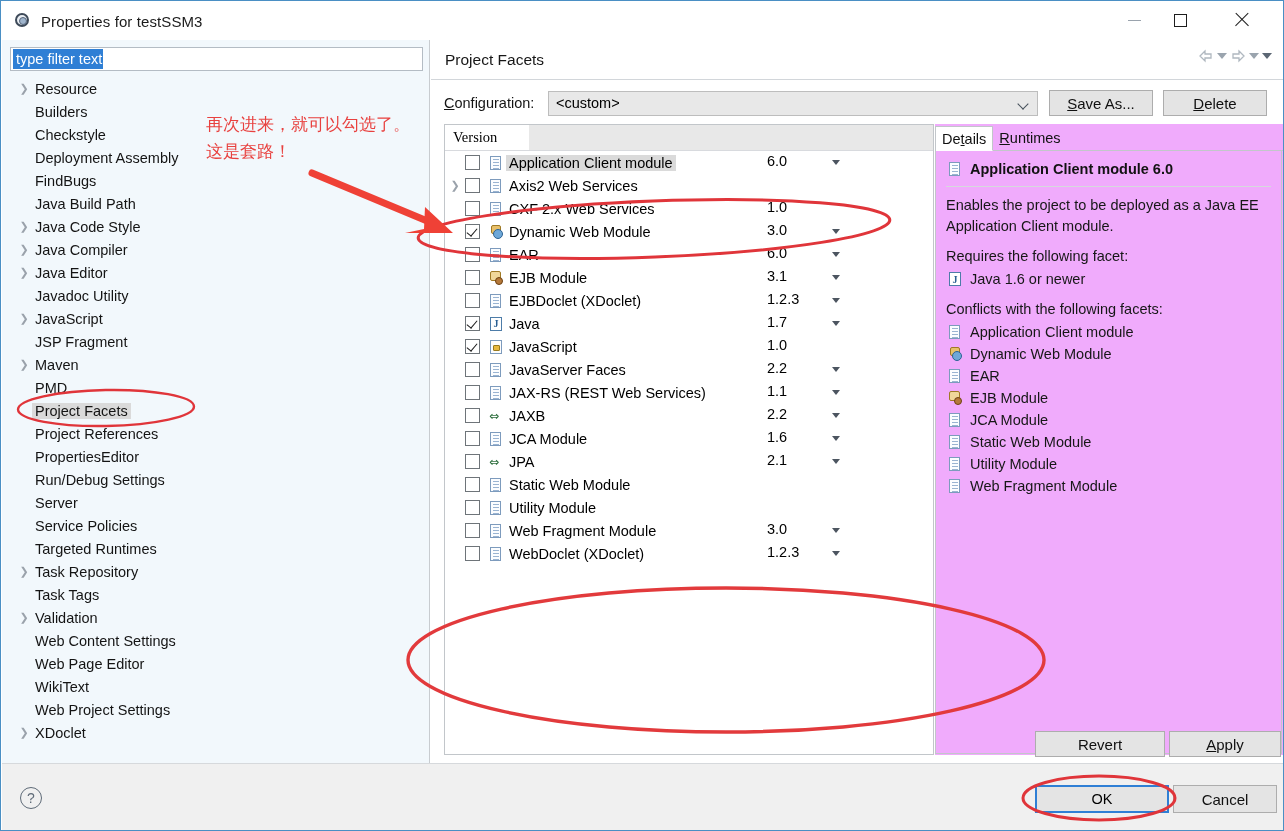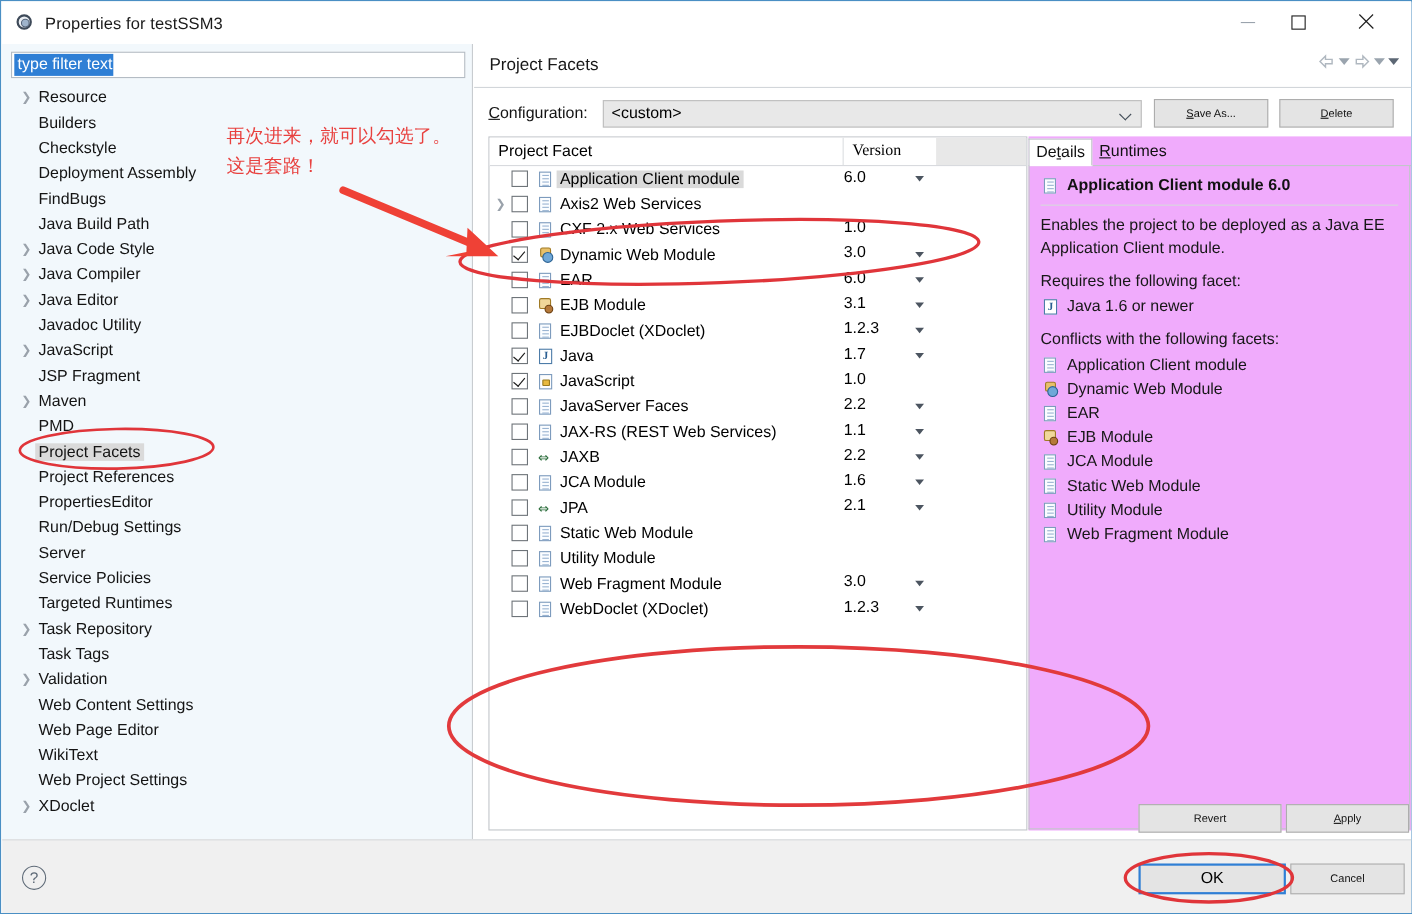--- a/index.html
+++ b/index.html
@@ -177,21 +177,21 @@
     border-left: 1.3px solid #46505b;
     border-bottom: 1.3px solid #46505b;
     transform: rotate(-45deg);
   }
   .pbtn {
     height: 26px; min-width: 104px;
     background: #e4e4e4;
     border: 1px solid #adadad;
     box-sizing: border-box;
     display: flex; align-items: center; justify-content: center;
-    font-size: 10px; color: #101010;
+    font-size: 15px; color: #101010;
   }
   #btn-saveas { margin-left: 11px; }
   #btn-delete { margin-left: 10px; }
 
   
   #facet-table {
     position: absolute; left: 13px; top: 84px;
     width: 490px; height: 631px;
     border: 1px solid #c2c6ca;
     background: #ffffff;
@@ -612,21 +612,20 @@
       <div class="pbtn" id="btn-saveas">
           <span><u>S</u>ave As...</span>
         </div>
       <div class="pbtn" id="btn-delete">
           <span><u>D</u>elete</span>
         </div>
     </div>
 
     <div id="facet-table">
       <div id="facet-head">
-        <div class="th-name">Project Facet</div>
         <div class="th-ver">Version</div>
         <div class="th-pad"></div>
       </div>
       <div id="facet-body">
           <div class="frow-wrap">
             <div class="frow">
               <span class="exp"></span>
               <span class="cbx"></span>
               <span class="ficon">
                 <span class="ic-doc"></span>

